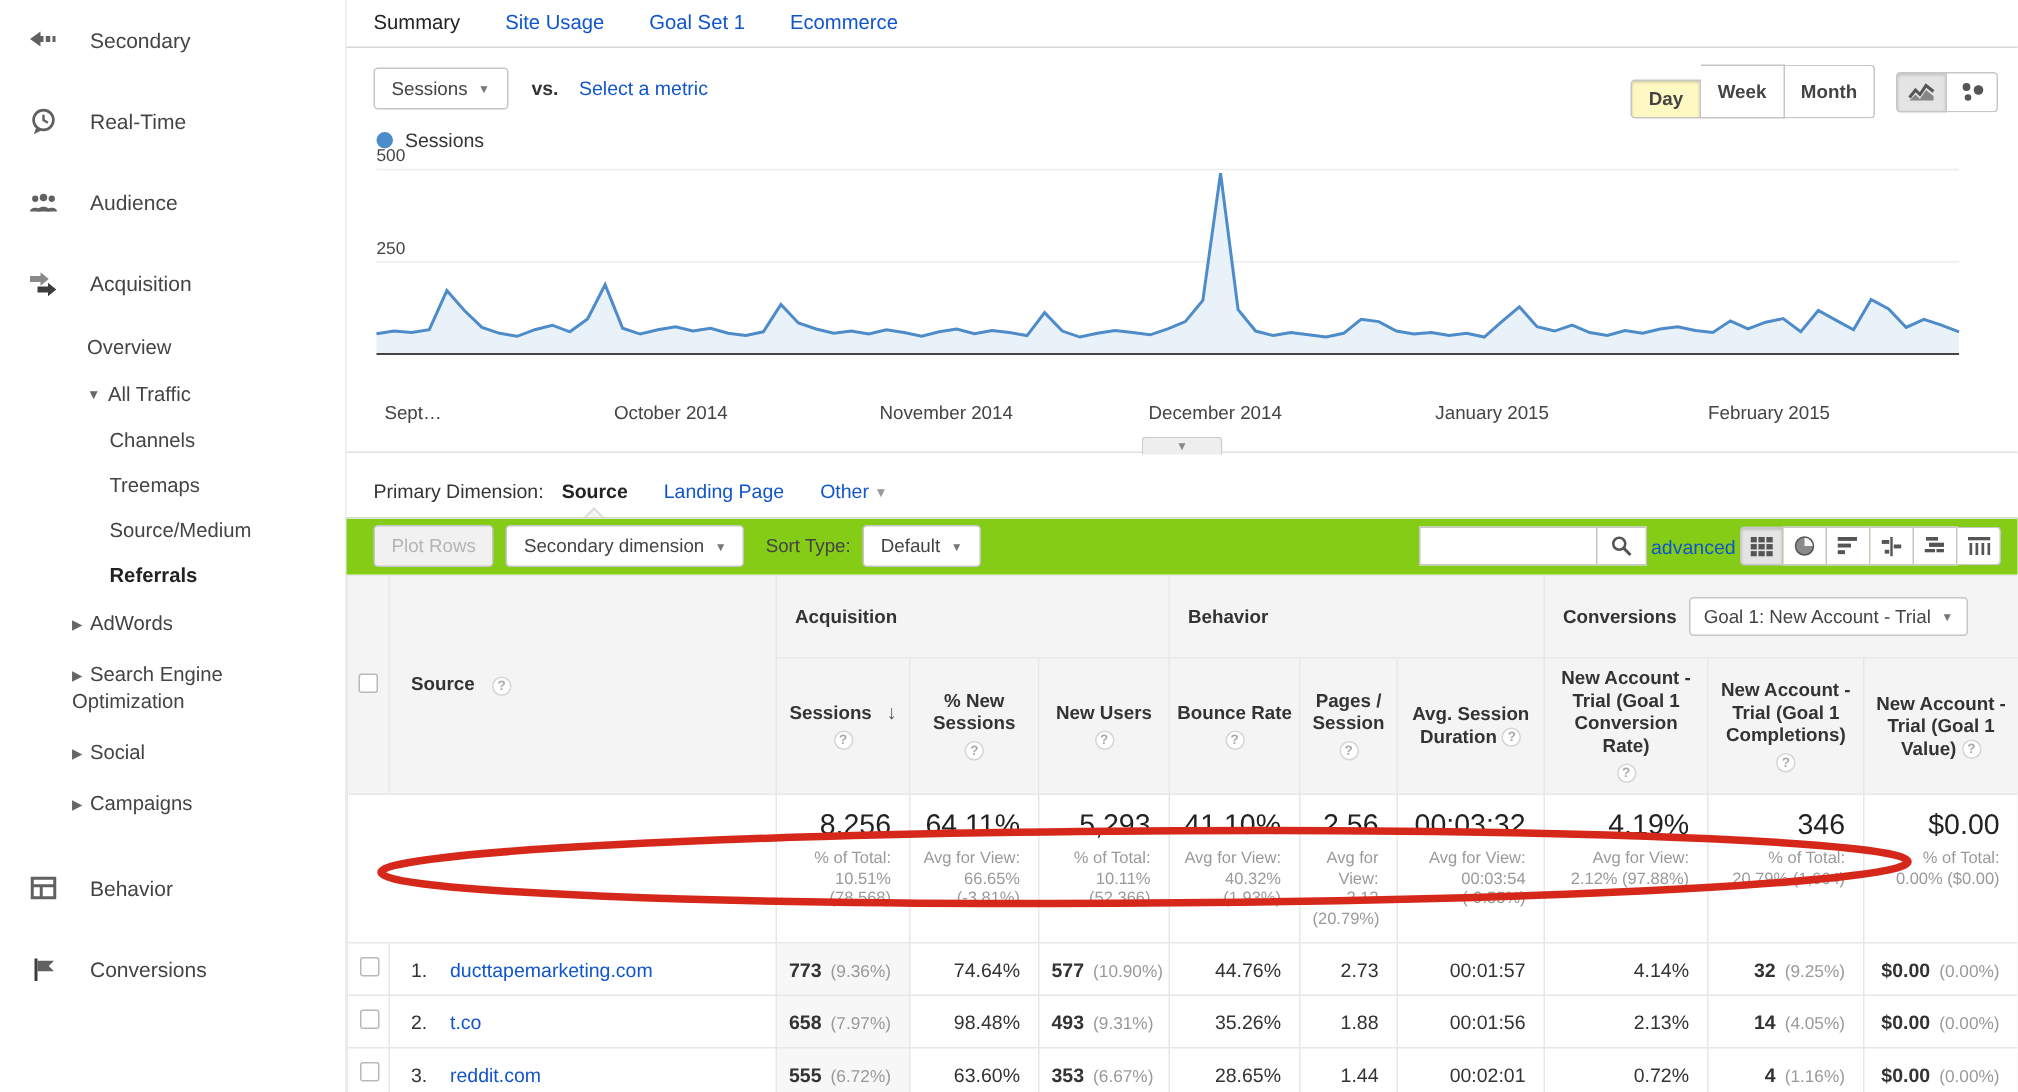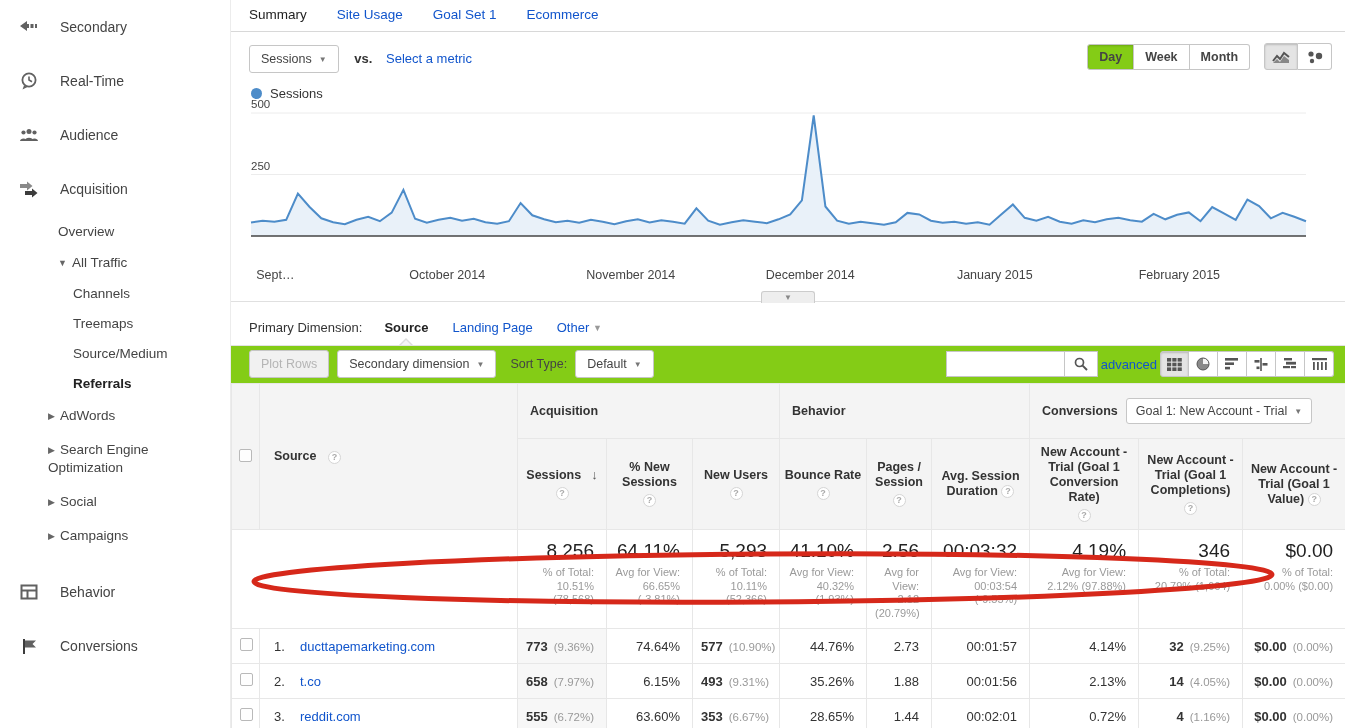--- a/index.html
+++ b/index.html
@@ -29,40 +29,40 @@
   .btn { display:inline-flex; align-items:center; gap:7px; background:#fff; border:1px solid #c6c6c6; border-radius:3px; padding:6px 11px; font-size:12.5px; color:#444; cursor:pointer; }
   .btn .dd { font-size:8px; color:#777; }
   .vs-label { margin:0 10px 0 12px; font-size:13px; color:#333; font-weight:bold; }
   .link { color:#15c; cursor:pointer; text-decoration:none; font-size:13px; }
   .picker-right { position:absolute; right:14px; top:11px; display:flex; align-items:center; gap:14px; }
   .seg { display:flex; }
   .seg .seg-btn { border:1px solid #c6c6c6; background:#fff; padding:5px 11px; font-size:12.5px; font-weight:bold; color:#444; cursor:pointer; }
   .seg .seg-btn:first-child { border-radius:3px 0 0 3px; }
   .seg .seg-btn:last-child { border-radius:0 3px 3px 0; }
   .seg .seg-btn + .seg-btn { border-left:none; }
-  .seg .seg-btn.active { background:#84cc16; box-shadow:inset 0 1px 2px rgba(0,0,0,.18); }
+  .seg .seg-btn.active { background:#fef9c3; box-shadow:inset 0 1px 2px rgba(0,0,0,.18);margin-top:10px; }
   .icon-btn { border:1px solid #c6c6c6; background:#fff; width:34px; height:27px; display:flex; align-items:center; justify-content:center; cursor:pointer; }
   .icon-btn.active { background:#e4e4e4; box-shadow:inset 0 1px 2px rgba(0,0,0,.18); }
   .icon-pair .icon-btn:first-child { border-radius:3px 0 0 3px; }
   .icon-pair .icon-btn:last-child { border-radius:0 3px 3px 0; border-left:none; }
   .icon-pair { display:flex; }
 
   .legend-row { display:flex; align-items:center; gap:8px; padding:6px 18px 2px 20px; font-size:13px; }
   .legend-dot { width:11px; height:11px; border-radius:50%; }
 
   .chart-wrap { position:relative; height:163px; }
   .chart-wrap svg { position:absolute; left:0; top:0; }
   .ytick { position:absolute; left:20px; font-size:11.5px; color:#444; }
   .xlabels { position:relative; height:20px; font-size:12.5px; color:#444; }
   .xlabel { position:absolute; top:2px; white-space:nowrap; transform:translateX(-50%); }
   .xlabel.first { transform:none; }
   .annot-bar { position:relative; height:14px; border-bottom:1px solid #e0e0e0; margin-top:2px; }
   .annot-handle { position:absolute; left:530px; top:3px; width:54px; height:12px; background:#eee; border:1px solid #ccc; border-bottom:none; border-radius:3px 3px 0 0; display:flex; align-items:center; justify-content:center; font-size:8px; color:#888; cursor:pointer; }
 
-  .primary-dim-row { display:flex; align-items:center; gap:22px; padding:18px 18px 10px 18px; font-size:13px; }
+  .primary-dim-row { display:flex; align-items:center; gap:12px; padding:18px 18px 10px 18px; font-size:13px; }
   .pd-label { color:#333; }
   .pd-opt { color:#15c; cursor:pointer; position:relative; }
   .pd-opt.active { color:#222; font-weight:bold; cursor:default; }
   .pd-notch { position:absolute; left:50%; bottom:-11px; width:0; height:0; margin-left:-6px; border-left:6px solid transparent; border-right:6px solid transparent; border-bottom:6px solid #f5f5f5; }
   .pd-notch2 { position:absolute; left:50%; bottom:-10px; width:0; height:0; margin-left:-7px; border-left:7px solid transparent; border-right:7px solid transparent; border-bottom:7px solid #ddd; }
 
   .toolbar { background:#84cc16; border-top:1px solid #e2e2e2; padding:5px 14px 6px 18px; display:flex; align-items:center; gap:8px; position:relative; height:38px; }
   .btn.disabled { color:#b5b5b5; background:#f1f1f1; cursor:default; }
   .sort-label { margin-left:6px; color:#444; font-size:12.5px; }
   .toolbar-right { position:absolute; right:12px; top:5px; display:flex; align-items:center; gap:3px; }
@@ -449,21 +449,21 @@
             <td>2.73</td>
             <td>00:01:57</td>
             <td>4.14%</td>
             <td><span class="b">32</span><span class="pct">(9.25%)</span></td>
             <td><span class="b">$0.00</span><span class="pct">(0.00%)</span></td>
           </tr>
           <tr>
             <td class="cb-cell"><span class="cb"></span></td>
             <td class="src-cell"><span class="rank">2.</span><a class="src-link">t.co</a></td>
             <td class="sess"><span class="b">658</span><span class="pct">(7.97%)</span></td>
-            <td>6.15%</td>
+            <td>98.48%</td>
             <td><span class="b">493</span><span class="pct">(9.31%)</span></td>
             <td>35.26%</td>
             <td>1.88</td>
             <td>00:01:56</td>
             <td>2.13%</td>
             <td><span class="b">14</span><span class="pct">(4.05%)</span></td>
             <td><span class="b">$0.00</span><span class="pct">(0.00%)</span></td>
           </tr>
           <tr>
             <td class="cb-cell"><span class="cb"></span></td>

